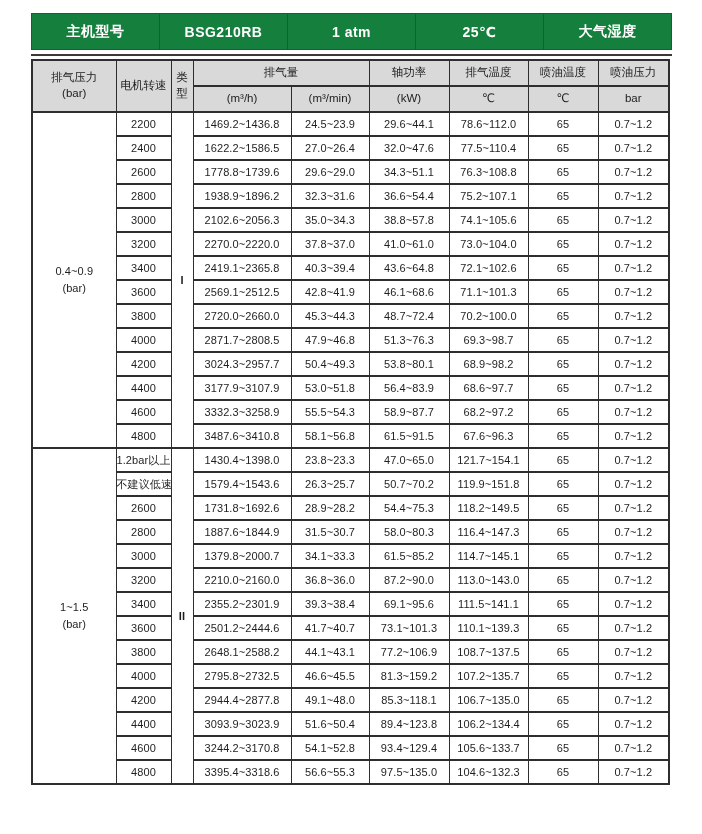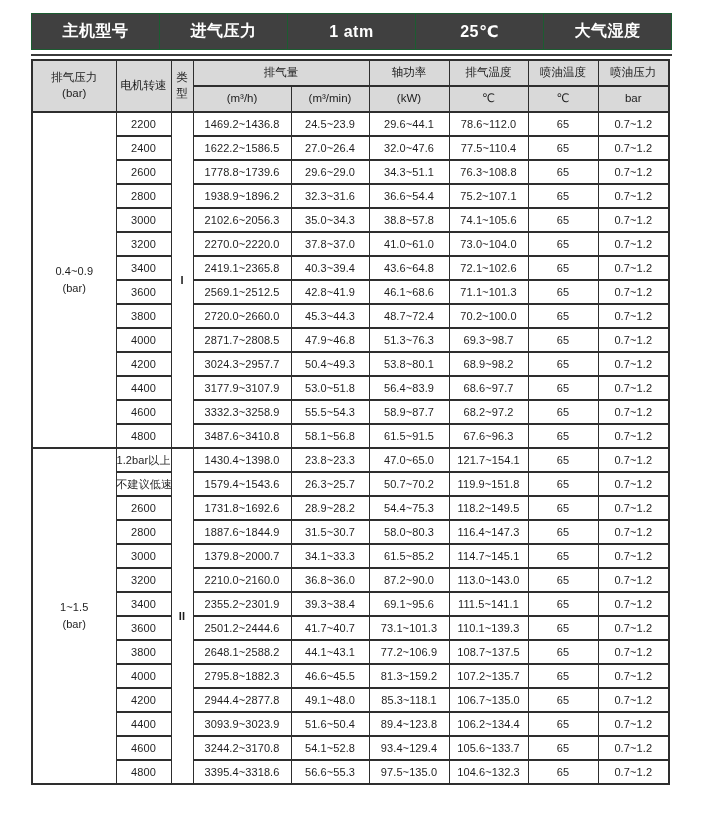--- a/index.html
+++ b/index.html
@@ -11,23 +11,23 @@
     color: #1e1e1e;
   }
   .page { padding: 13px 30px 0 31px; }
 
   
   .green-bar {
     display: flex; height: 37px; width: 641px;
     border: 1px solid #1c5c31;
   }
   .green-cell {
-    flex: 1 1 0; background: #404040; color: #ffffff;
+    flex: 1 1 0; background: #15803d; color: #ffffff;
     display: flex; align-items: center; justify-content: center;
-    font-size: 16px; font-weight: bold; letter-spacing: 0.5px;
+    font-size: 14px; font-weight: bold; letter-spacing: 0.5px;
     border-left: 1px solid #1c5c31;
   }
   .green-cell:first-child { border-left: none; }
 
   .divider {
     border-top: 2px solid #3a3a3a;
     margin: 4px 0 3px 0; width: 641px; height: 0;
   }
 
   
@@ -55,21 +55,21 @@
   td.type-cell { font-weight: bold; font-size: 12px; }
   td.compact { font-size: 9.5px; letter-spacing: -0.3px; }
 </style>
 </head>
 <body>
 
 <div class="page">
 
   <div class="green-bar">
     <div class="green-cell">主机型号</div>
-    <div class="green-cell">进气压力</div>
+    <div class="green-cell">BSG210RB</div>
     <div class="green-cell">1 atm</div>
     <div class="green-cell">25℃</div>
     <div class="green-cell">大气湿度</div>
   </div>
 
   <div class="divider"></div>
 
   <table class="spec">
     <colgroup>
       <col style="width:84px">
@@ -318,21 +318,21 @@
           <td>3800</td>
           <td>2648.1~2588.2</td>
           <td>44.1~43.1</td>
           <td>77.2~106.9</td>
           <td>108.7~137.5</td>
           <td>65</td>
           <td>0.7~1.2</td>
         </tr>
         <tr>
           <td>4000</td>
-          <td>2795.8~1882.3</td>
+          <td>2795.8~2732.5</td>
           <td>46.6~45.5</td>
           <td>81.3~159.2</td>
           <td>107.2~135.7</td>
           <td>65</td>
           <td>0.7~1.2</td>
         </tr>
         <tr>
           <td>4200</td>
           <td>2944.4~2877.8</td>
           <td>49.1~48.0</td>

